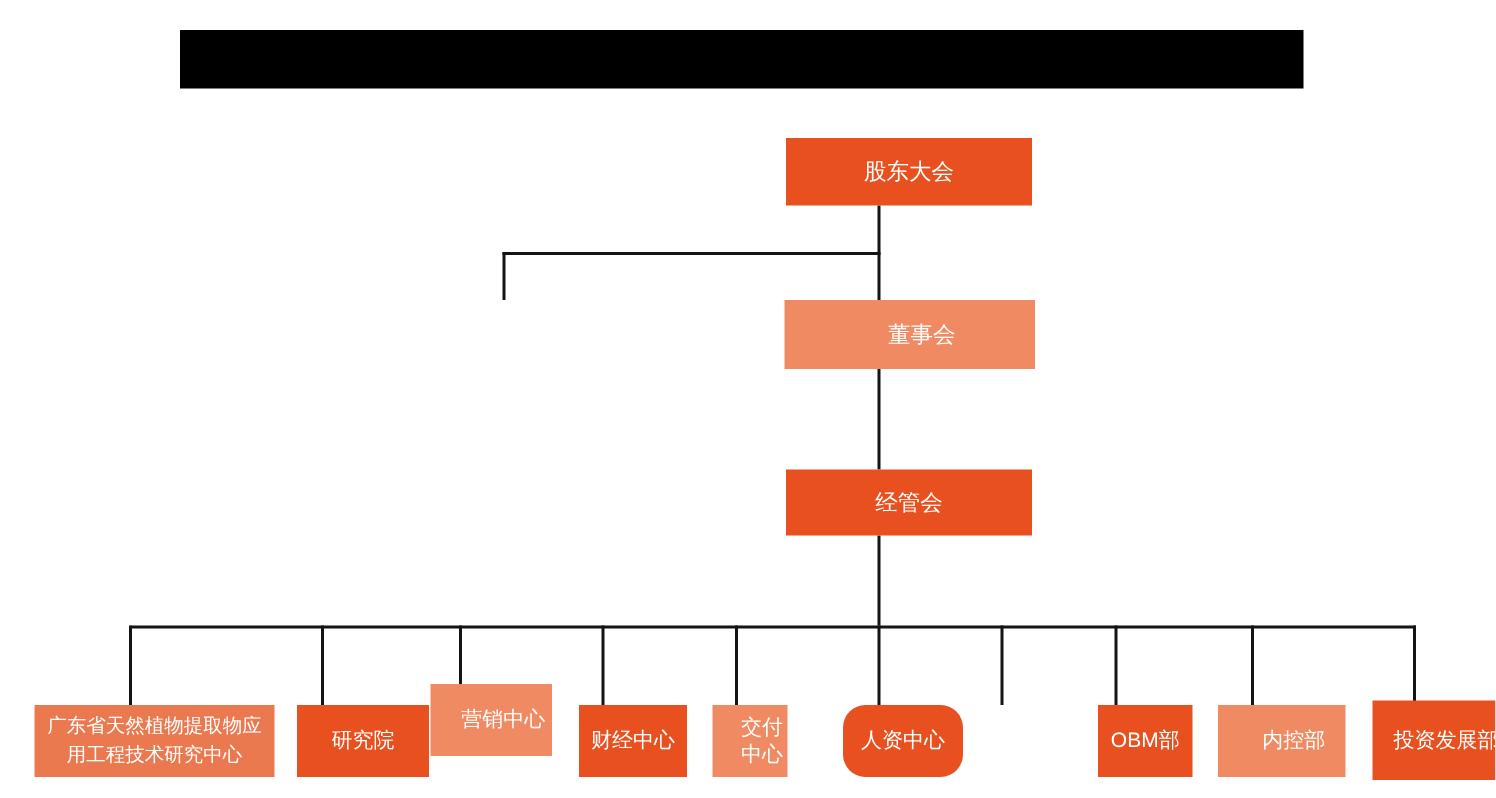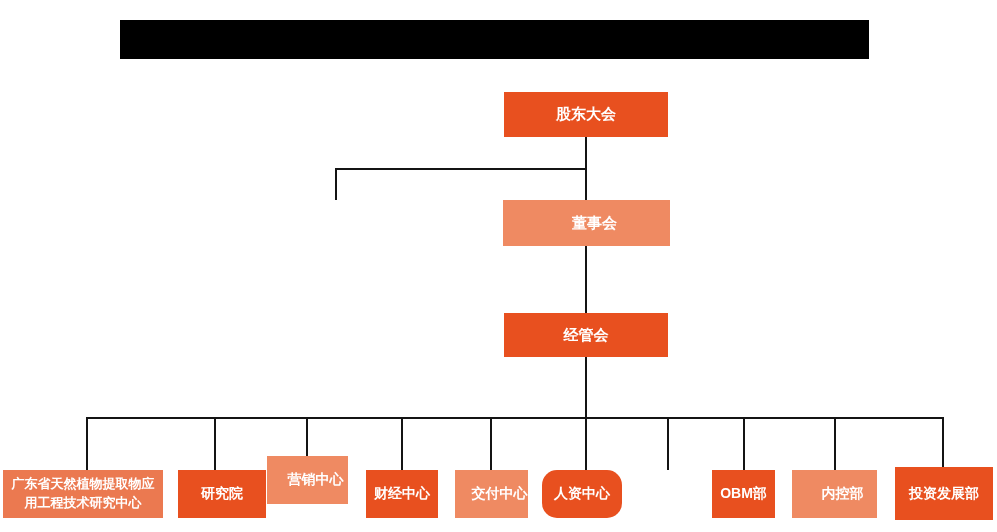--- a/index.html
+++ b/index.html
@@ -17,23 +17,24 @@
     width: 749px; height: 39px;
     background: #000000;
   }
   .node {
     position: absolute;
     display: flex;
     align-items: center;
     justify-content: center;
     text-align: center;
     color: var(--text, #ffffff);
-    font-weight: bold;
+    font-weight: normal;
     font-size: 15px;
     box-sizing: border-box;
+    margin-left: 20px;
   }
   .node.primary { background: var(--primary, #E8501F); }
   .node.light   { background: var(--light, #EF8A62); padding-left: 16px; }
   .node.medium  { background: var(--medium, #EB7950); }
   .node.small { font-size: 14px; }
   .node.tiny  { font-size: 13px; line-height: 1.45; padding: 20px 5px; }
   .line {
     position: absolute;
     background: var(--line, #141414);
   }
@@ -57,21 +58,21 @@
   .d10 { left: 942px; }
   
   .n-shareholders { left: 504px; top: 92px;  width: 164px; height: 45px; }
   .n-supervisors  { left: 253px; top: 200px; width: 167px; height: 45px; }
   .n-directors    { left: 503px; top: 200px; width: 167px; height: 46px; }
   .n-management   { left: 504px; top: 313px; width: 164px; height: 44px; }
   .n-b1  { left: 3px;   top: 470px; width: 160px; height: 48px; }
   .n-b2  { left: 178px; top: 470px; width: 88px;  height: 48px; }
   .n-b3  { left: 267px; top: 456px; width: 81px;  height: 48px; }
   .n-b4  { left: 366px; top: 470px; width: 72px;  height: 48px; }
-  .n-b5  { left: 455px; top: 470px; width: 73px;  height: 48px; }
+  .n-b5  { left: 455px; top: 470px; width: 50px;  height: 48px; }
   .n-b6  { left: 542px; top: 470px; width: 80px;  height: 48px; border-radius: 15px; }
   .n-b7  { left: 642px; top: 470px; width: 53px;  height: 48px; }
   .n-b8  { left: 712px; top: 470px; width: 63px;  height: 48px; }
   .n-b9  { left: 792px; top: 470px; width: 85px;  height: 48px; }
   .n-b10 { left: 895px; top: 467px; width: 98px;  height: 53px; }
 </style>
 </head>
 <body>
 
 <div class="canvas">

